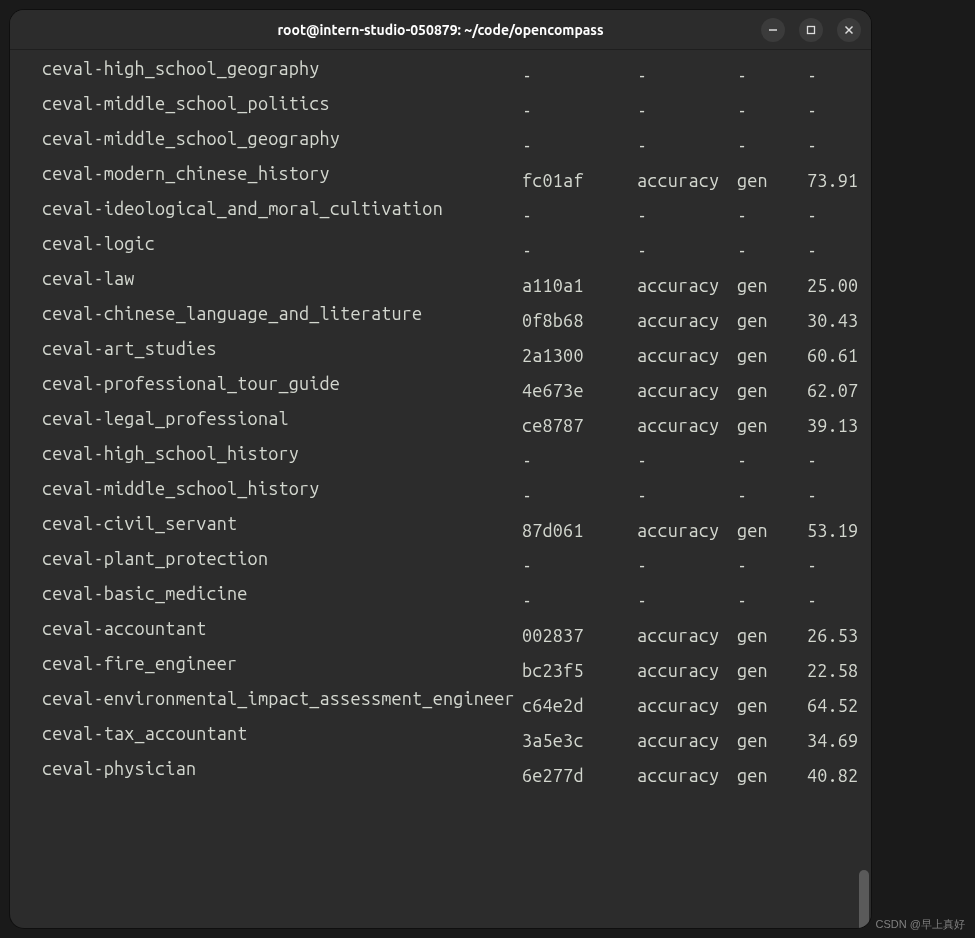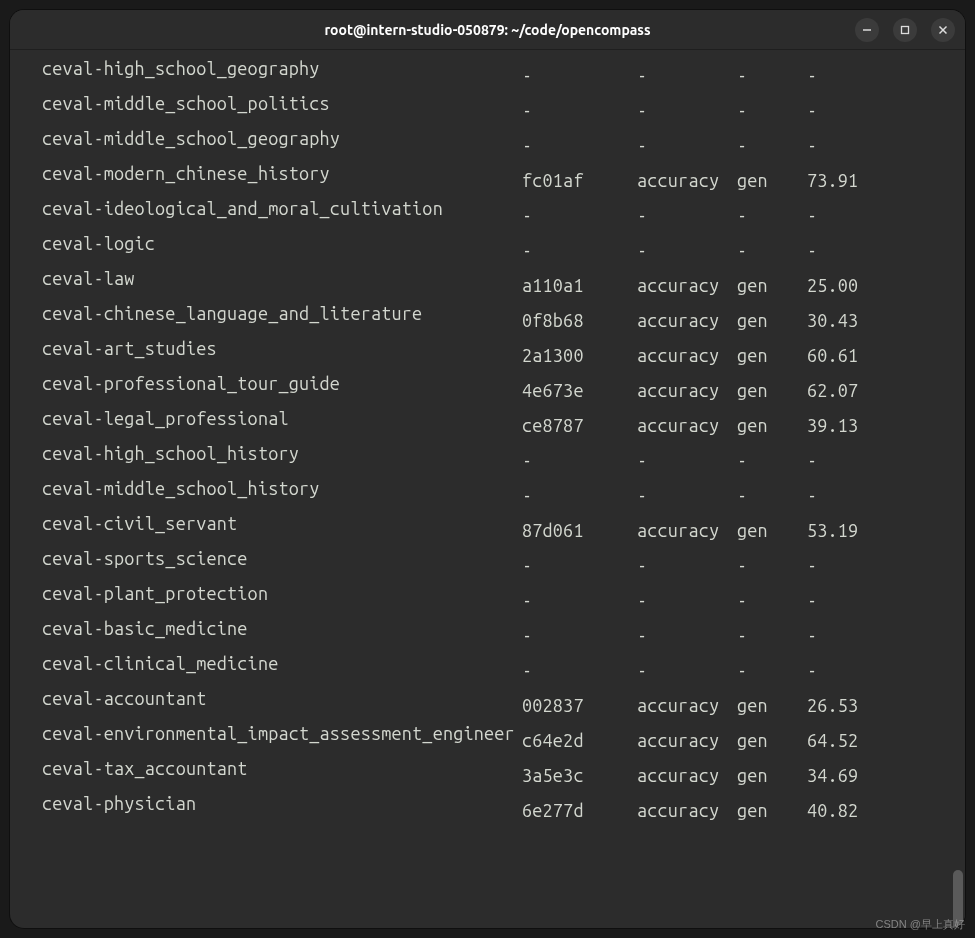--- a/index.html
+++ b/index.html
@@ -7,21 +7,21 @@
       background: #1a1a1a;
       font-family: 'Ubuntu Mono', 'DejaVu Sans Mono', 'Courier New', monospace;
       color: #d0cfcc;
       font-size: 18px;
       width: 975px;
       height: 938px;
       overflow: hidden;
       position: relative;
     }
     .window {
-      width: 955px;
+      width: 861px;
       height: 918px;
       margin: 10px;
       background: #2c2c2c;
       border-radius: 14px;
       overflow: hidden;
       display: flex;
       flex-direction: column;
       box-shadow: 0 0 0 1px rgba(0,0,0,0.4);
     }
     .titlebar {
@@ -137,25 +137,24 @@
         <div class="row"><span class="c1">ceval-ideological_and_moral_cultivation</span><span class="c2">-</span><span class="c3">-</span><span class="c4">-</span><span class="c5">-</span></div>
         <div class="row"><span class="c1">ceval-logic</span><span class="c2">-</span><span class="c3">-</span><span class="c4">-</span><span class="c5">-</span></div>
         <div class="row"><span class="c1">ceval-law</span><span class="c2">a110a1</span><span class="c3">accuracy</span><span class="c4">gen</span><span class="c5">25.00</span></div>
         <div class="row"><span class="c1">ceval-chinese_language_and_literature</span><span class="c2">0f8b68</span><span class="c3">accuracy</span><span class="c4">gen</span><span class="c5">30.43</span></div>
         <div class="row"><span class="c1">ceval-art_studies</span><span class="c2">2a1300</span><span class="c3">accuracy</span><span class="c4">gen</span><span class="c5">60.61</span></div>
         <div class="row"><span class="c1">ceval-professional_tour_guide</span><span class="c2">4e673e</span><span class="c3">accuracy</span><span class="c4">gen</span><span class="c5">62.07</span></div>
         <div class="row"><span class="c1">ceval-legal_professional</span><span class="c2">ce8787</span><span class="c3">accuracy</span><span class="c4">gen</span><span class="c5">39.13</span></div>
         <div class="row"><span class="c1">ceval-high_school_history</span><span class="c2">-</span><span class="c3">-</span><span class="c4">-</span><span class="c5">-</span></div>
         <div class="row"><span class="c1">ceval-middle_school_history</span><span class="c2">-</span><span class="c3">-</span><span class="c4">-</span><span class="c5">-</span></div>
         <div class="row"><span class="c1">ceval-civil_servant</span><span class="c2">87d061</span><span class="c3">accuracy</span><span class="c4">gen</span><span class="c5">53.19</span></div>
-        <div class="row"><span class="c1">ceval-sports_science</span><span class="c2">-</span><span class="c3">-</span><span class="c4">-</span><span class="c5">-</span></div>
         <div class="row"><span class="c1">ceval-plant_protection</span><span class="c2">-</span><span class="c3">-</span><span class="c4">-</span><span class="c5">-</span></div>
         <div class="row"><span class="c1">ceval-basic_medicine</span><span class="c2">-</span><span class="c3">-</span><span class="c4">-</span><span class="c5">-</span></div>
-        <div class="row"><span class="c1">ceval-clinical_medicine</span><span class="c2">-</span><span class="c3">-</span><span class="c4">-</span><span class="c5">-</span></div>
         <div class="row"><span class="c1">ceval-accountant</span><span class="c2">002837</span><span class="c3">accuracy</span><span class="c4">gen</span><span class="c5">26.53</span></div>
+        <div class="row"><span class="c1">ceval-fire_engineer</span><span class="c2">bc23f5</span><span class="c3">accuracy</span><span class="c4">gen</span><span class="c5">22.58</span></div>
         <div class="row"><span class="c1">ceval-environmental_impact_assessment_engineer</span><span class="c2">c64e2d</span><span class="c3">accuracy</span><span class="c4">gen</span><span class="c5">64.52</span></div>
         <div class="row"><span class="c1">ceval-tax_accountant</span><span class="c2">3a5e3c</span><span class="c3">accuracy</span><span class="c4">gen</span><span class="c5">34.69</span></div>
         <div class="row"><span class="c1">ceval-physician</span><span class="c2">6e277d</span><span class="c3">accuracy</span><span class="c4">gen</span><span class="c5">40.82</span></div>
       </div>
     <div class="scrollbar"></div>
   </div>
 </div>
 <div class="watermark">CSDN @早上真好</div>
 
 </body></html>

